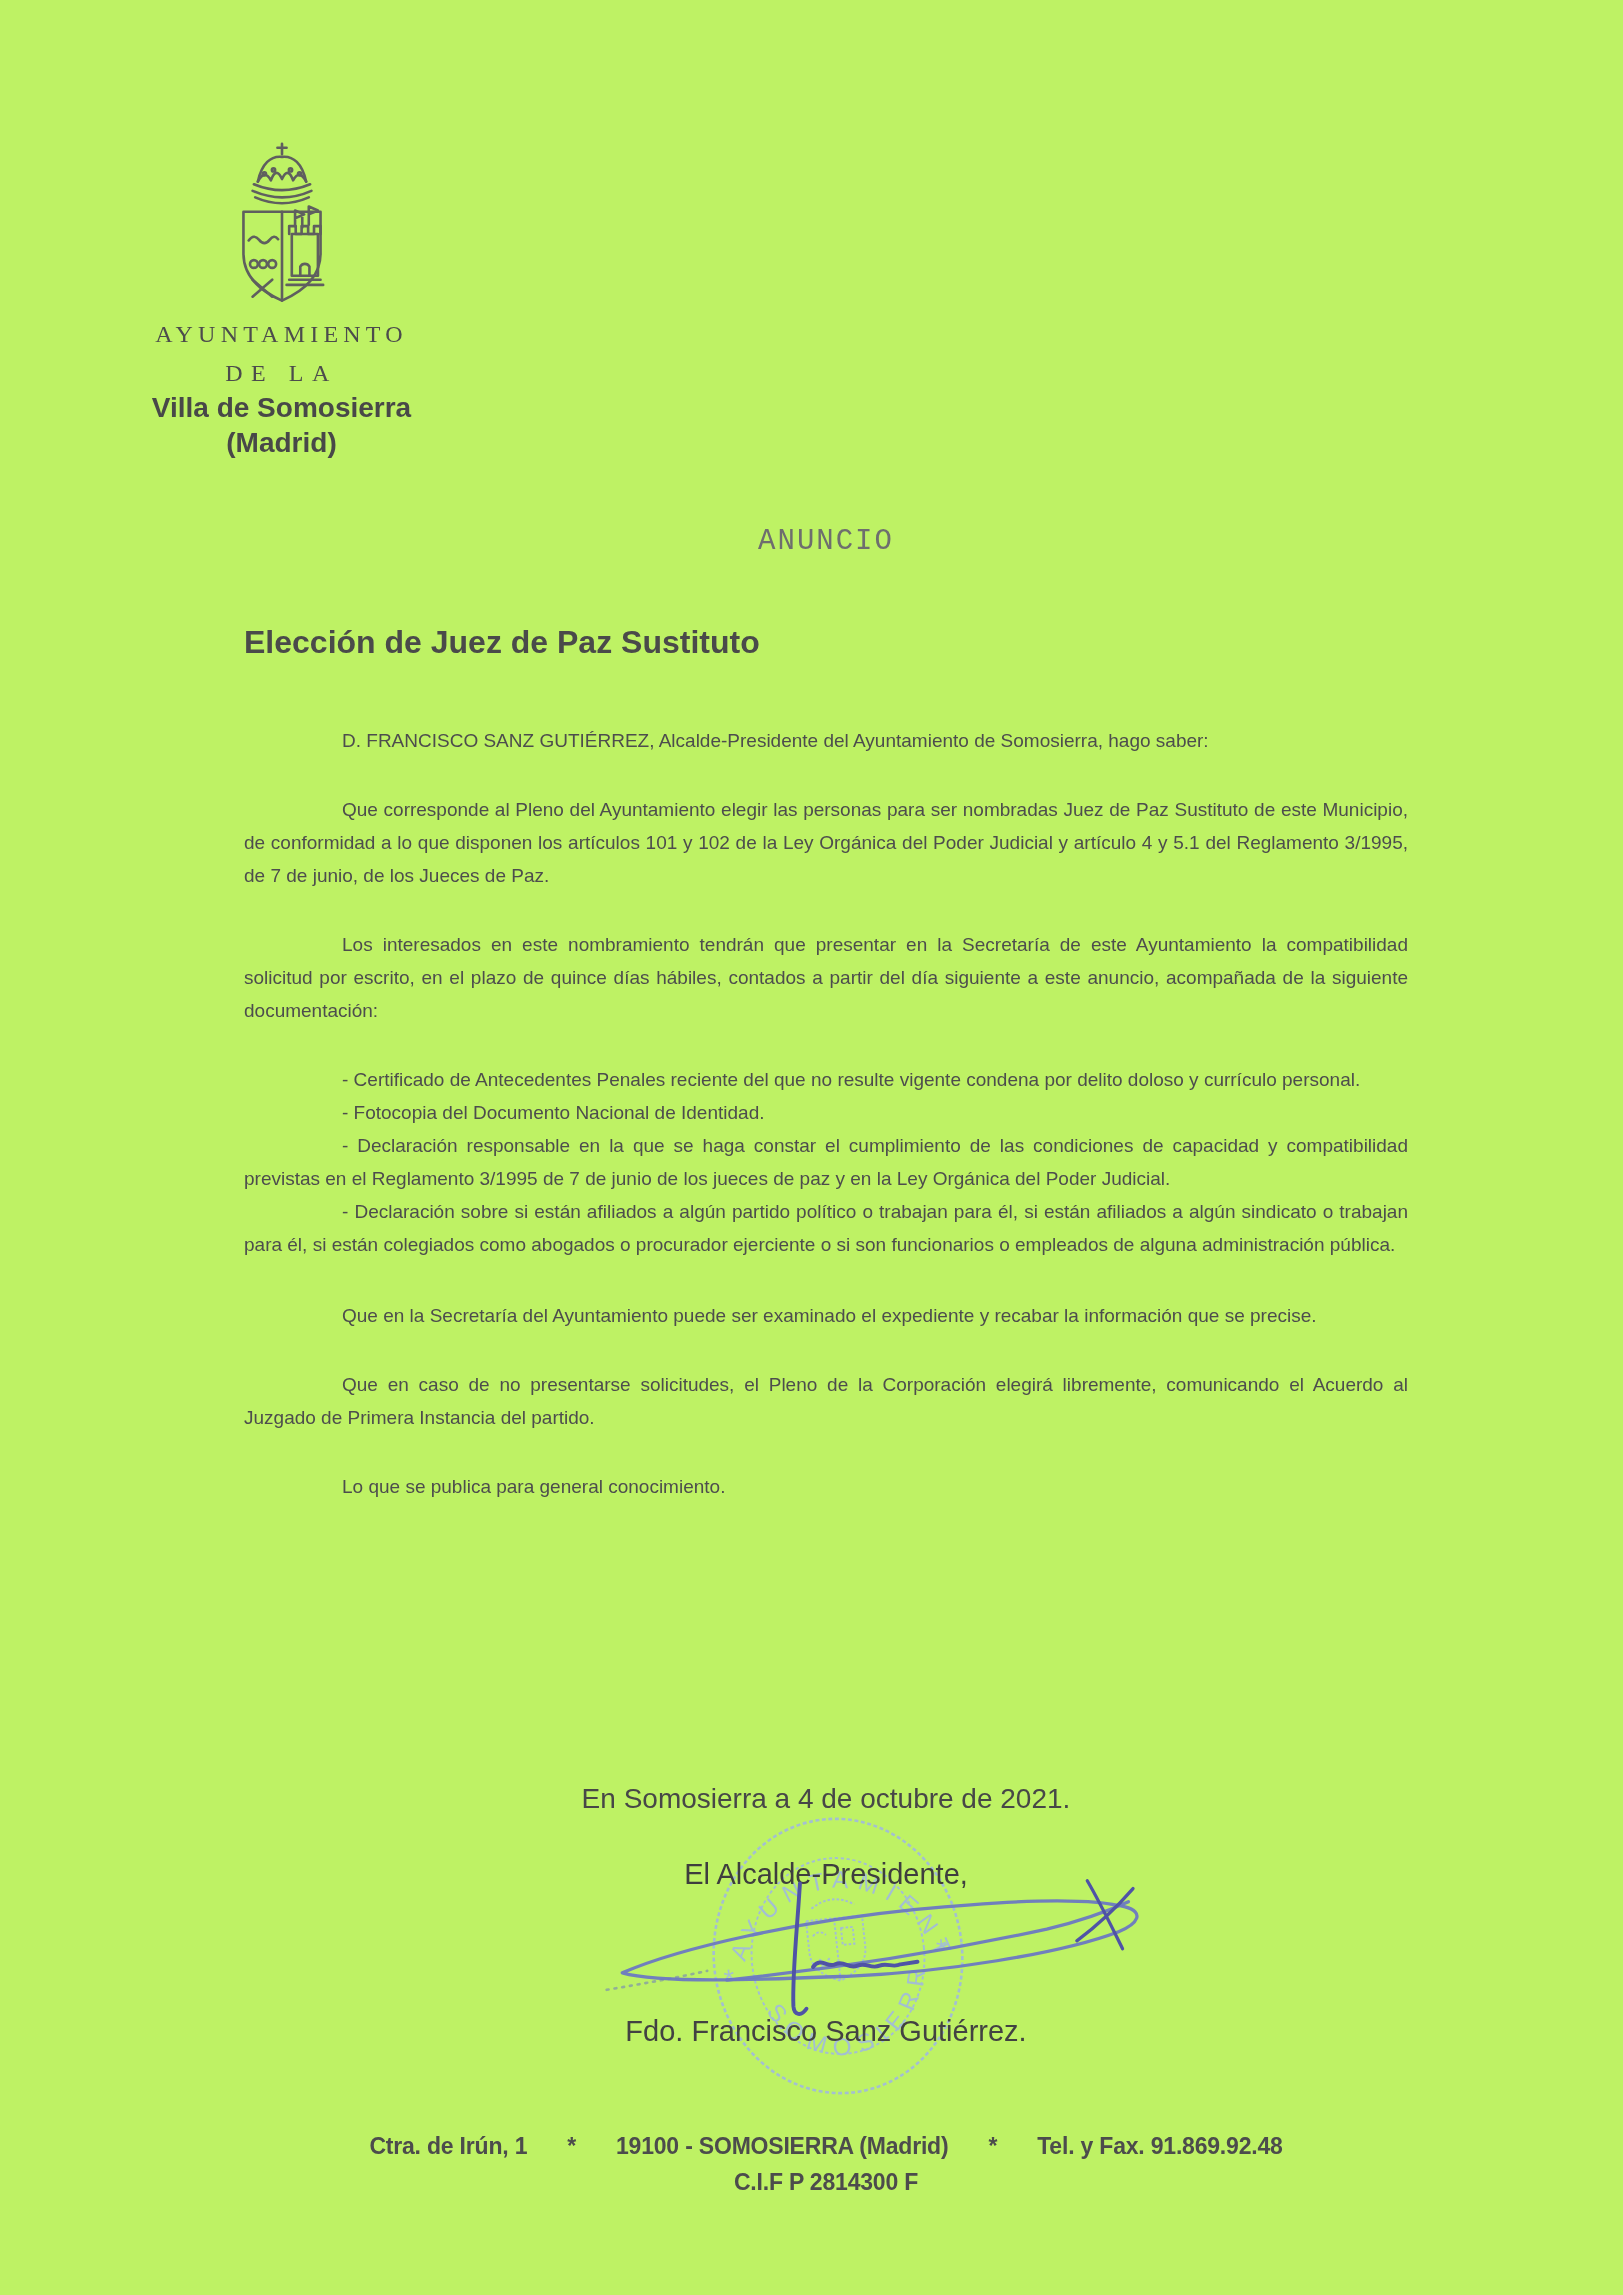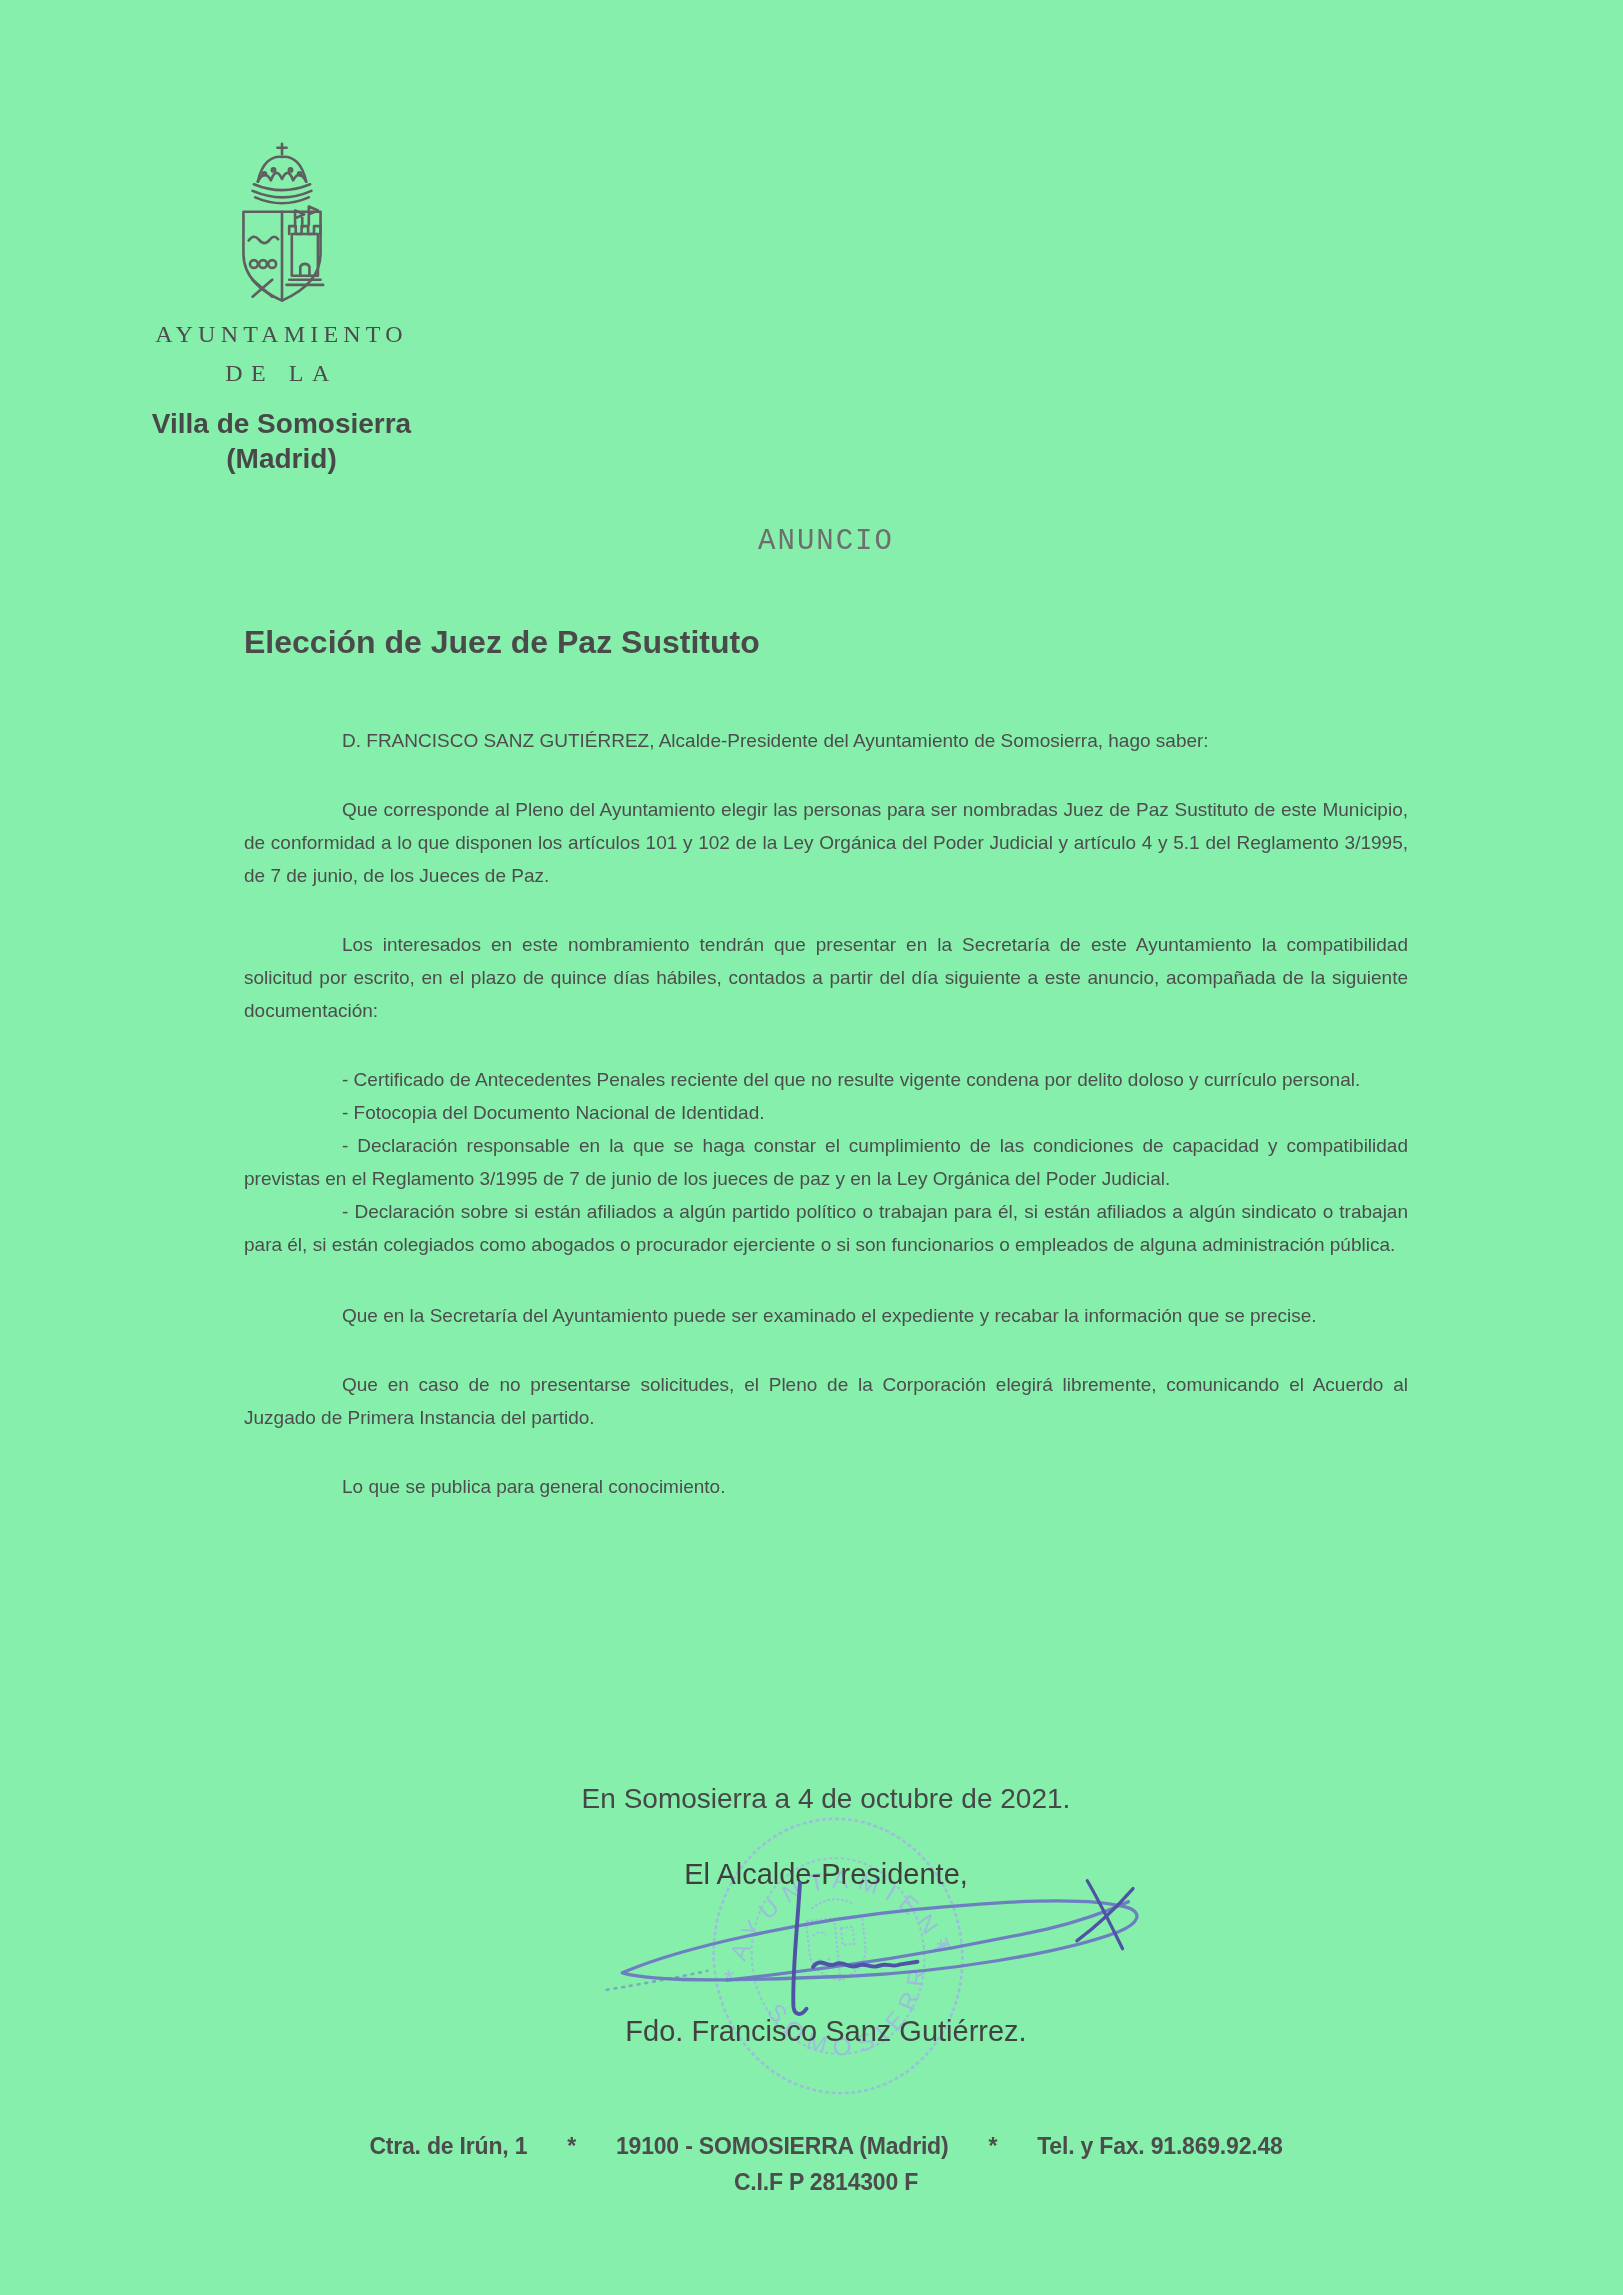--- a/index.html
+++ b/index.html
@@ -1,37 +1,37 @@
 <!DOCTYPE html>
 <html lang="es" style="font-size:10.5px"><head>
 <meta charset="utf-8">
 <style>
   html,body{margin:0;padding:0;background:#e8e8e8;}
   .page{
     position:relative;
     width:1623px;height:2295px;
-    background:#86efac;
+    background:#bef264;
     overflow:hidden;
     font-family:"Liberation Sans",sans-serif;
   }
   
   .letterhead{
     position:absolute;left:98px;top:141px;width:367px;
     text-align:center;color:#4f4f4f;
   }
   .crest{display:block;margin:0 auto;}
   .org-line-serif{
     font-family:"Liberation Serif",serif;
     font-size:24px;line-height:29px;letter-spacing:5.2px;
     color:#4c4c4c;margin-top:14.4px;white-space:nowrap;
   }
   .org-line-serif.dela{letter-spacing:8.5px;margin-top:9.2px;}
   .org-line-bold{
     font-family:"Liberation Sans",sans-serif;font-weight:700;
-    font-size:28px;line-height:33px;color:#484848;margin-top:19px;white-space:nowrap;
+    font-size:28px;line-height:33px;color:#484848;margin-top:3px;white-space:nowrap;
   }
   .org-line-bold.madrid{margin-top:2.6px;}
   
   .kicker{
     position:absolute;left:244px;top:525px;width:1164px;
     text-align:center;
     font-family:"Liberation Mono",monospace;
     font-size:29px;letter-spacing:2px;color:#6e6e6e;
   }
   .doc-title{

